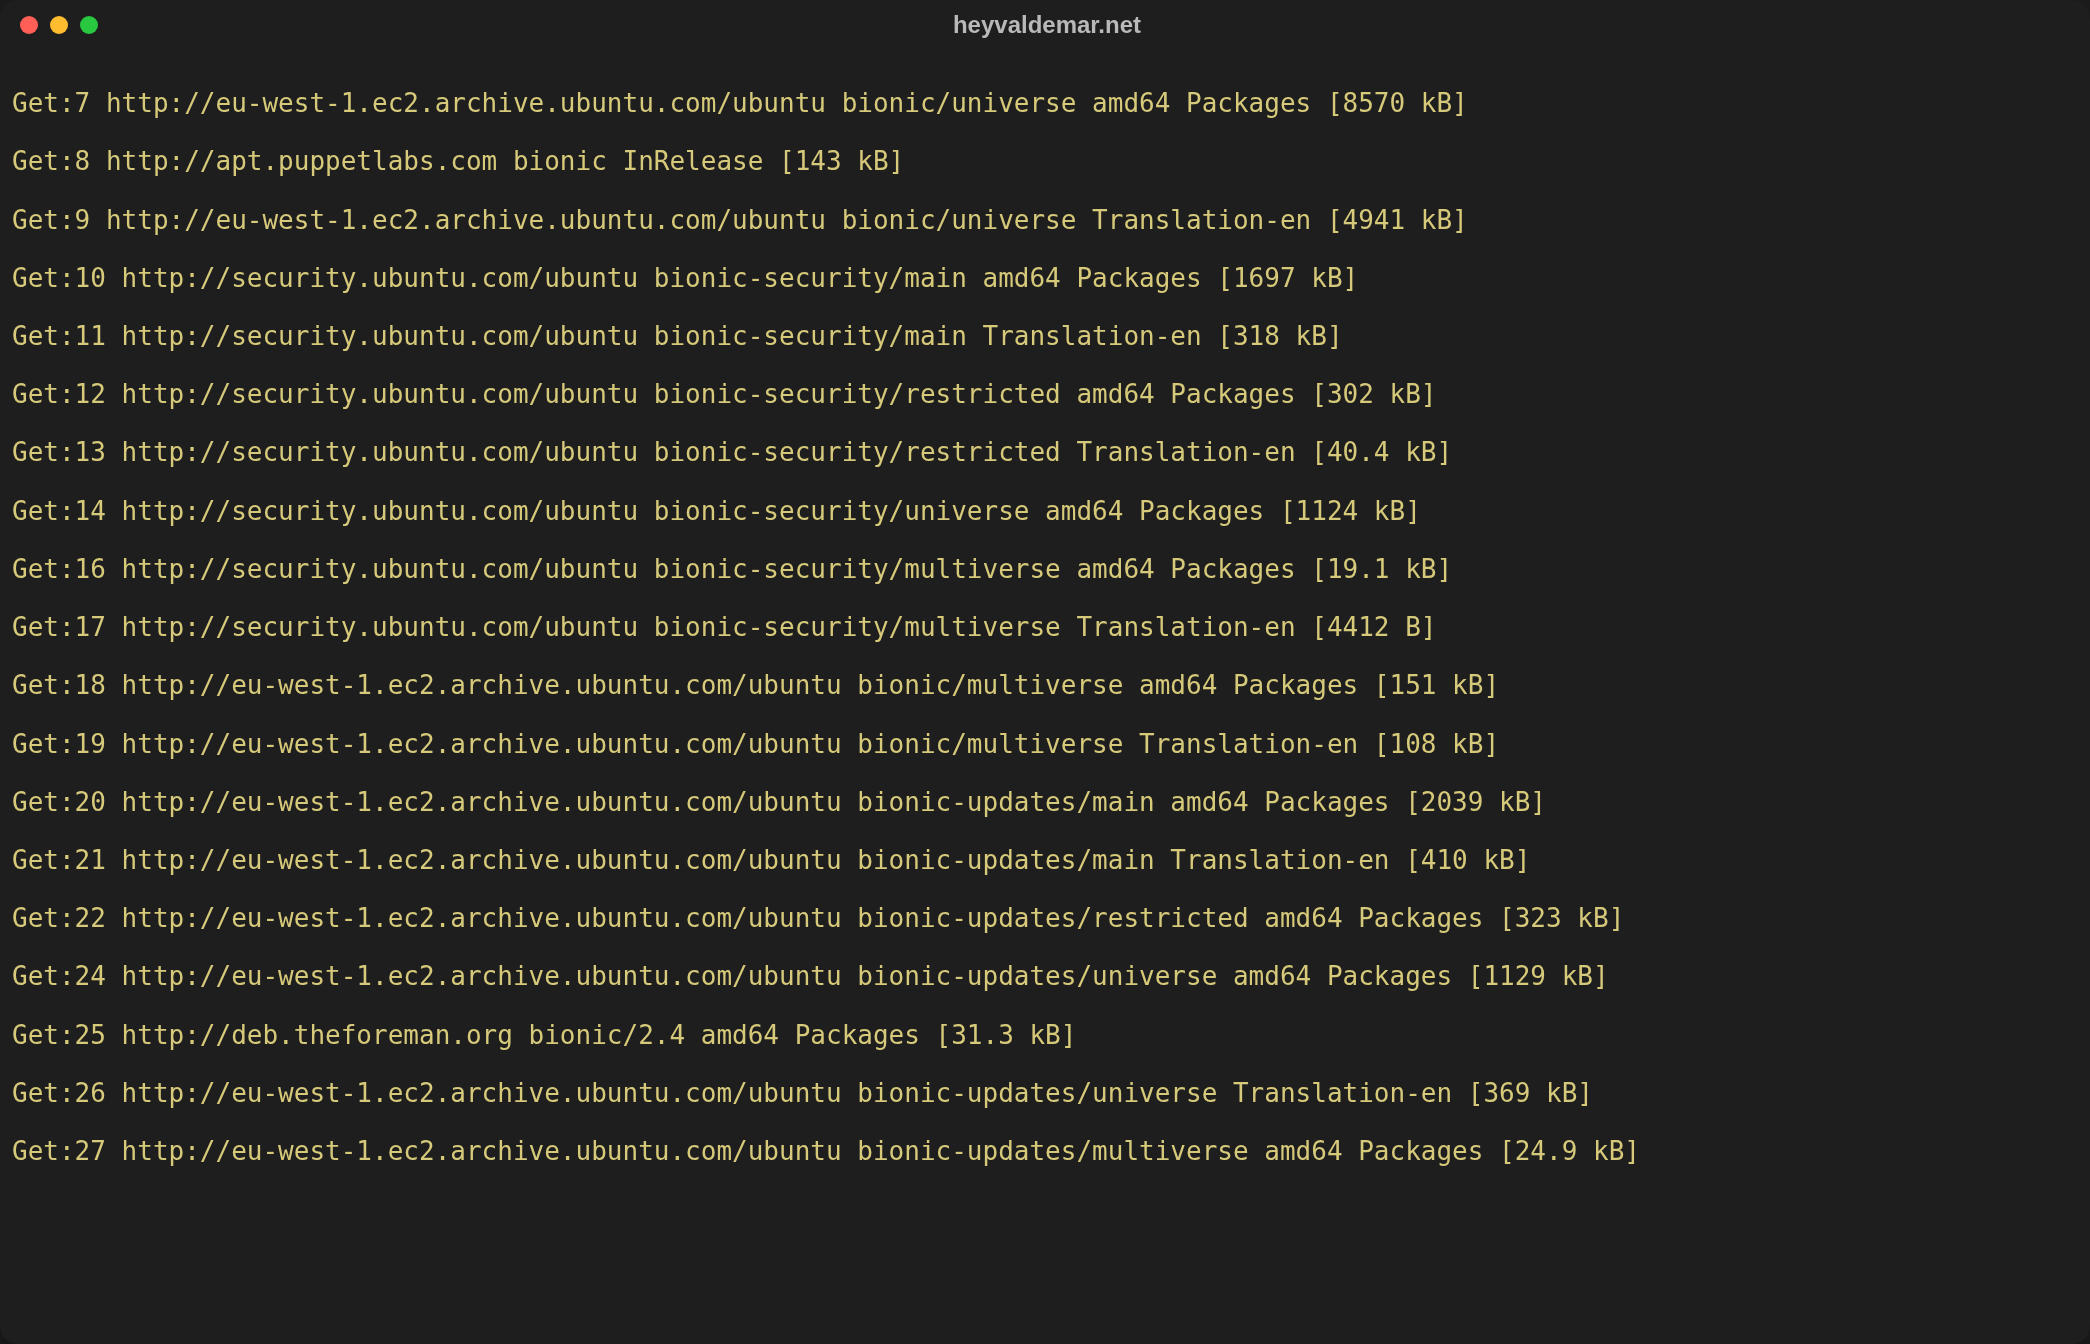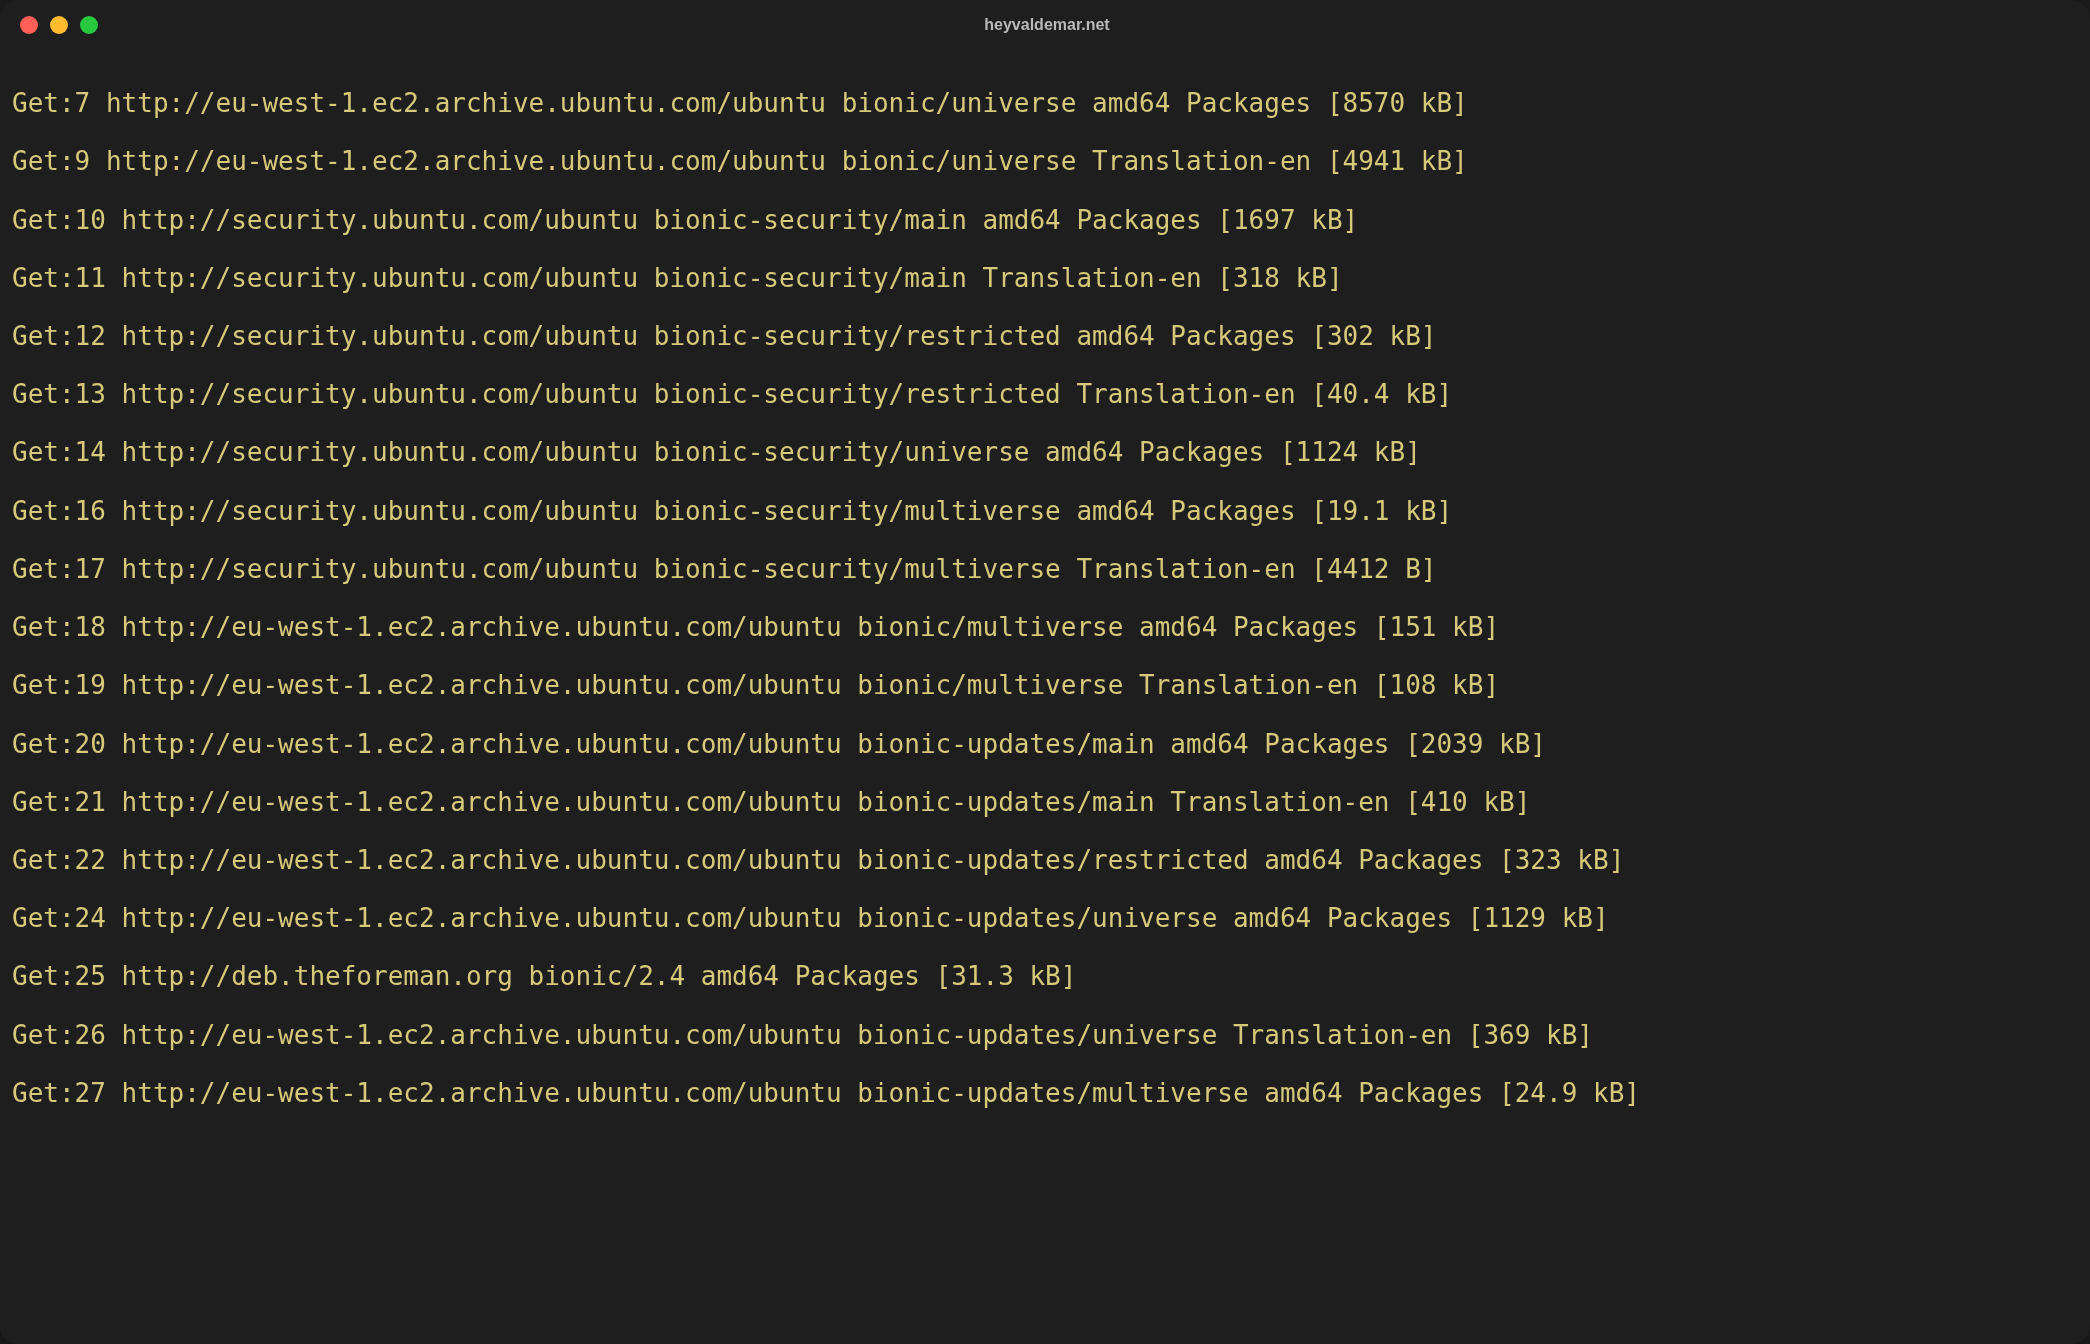--- a/index.html
+++ b/index.html
@@ -35,21 +35,21 @@
     width:18px;height:18px;border-radius:50%;
   }
   .light.red{background:#ff5f57;}
   .light.yellow{background:#febc2e;}
   .light.green{background:#28c840;}
   .title{
     position:absolute;
     left:4px;right:0;
     text-align:center;
     font-family:-apple-system,Helvetica,Arial,sans-serif;
-    font-size:16px;
+    font-size:24px;
     color:#b9b9b9;
     font-weight:600;
     pointer-events:none;
   }
   .terminal{
     font-family:"Menlo","Consolas","DejaVu Sans Mono",monospace;
     font-size:26px;
     line-height:1.12;
     color:#d6c97a;
     padding:10px 12px 12px 12px;
@@ -66,20 +66,21 @@
     <div class="traffic-lights">
       <div class="light red"></div>
       <div class="light yellow"></div>
       <div class="light green"></div>
     </div>
     <div class="title">heyvaldemar.net</div>
   </div>
 
   <div class="terminal">
 <span class="line">Get:7 http://eu-west-1.ec2.archive.ubuntu.com/ubuntu bionic/universe amd64 Packages [8570 kB]</span>
+<span class="line">Get:8 http://apt.puppetlabs.com bionic InRelease [143 kB]</span>
 <span class="line">Get:9 http://eu-west-1.ec2.archive.ubuntu.com/ubuntu bionic/universe Translation-en [4941 kB]</span>
 <span class="line">Get:10 http://security.ubuntu.com/ubuntu bionic-security/main amd64 Packages [1697 kB]</span>
 <span class="line">Get:11 http://security.ubuntu.com/ubuntu bionic-security/main Translation-en [318 kB]</span>
 <span class="line">Get:12 http://security.ubuntu.com/ubuntu bionic-security/restricted amd64 Packages [302 kB]</span>
 <span class="line">Get:13 http://security.ubuntu.com/ubuntu bionic-security/restricted Translation-en [40.4 kB]</span>
 <span class="line">Get:14 http://security.ubuntu.com/ubuntu bionic-security/universe amd64 Packages [1124 kB]</span>
 <span class="line">Get:16 http://security.ubuntu.com/ubuntu bionic-security/multiverse amd64 Packages [19.1 kB]</span>
 <span class="line">Get:17 http://security.ubuntu.com/ubuntu bionic-security/multiverse Translation-en [4412 B]</span>
 <span class="line">Get:18 http://eu-west-1.ec2.archive.ubuntu.com/ubuntu bionic/multiverse amd64 Packages [151 kB]</span>
 <span class="line">Get:19 http://eu-west-1.ec2.archive.ubuntu.com/ubuntu bionic/multiverse Translation-en [108 kB]</span>

